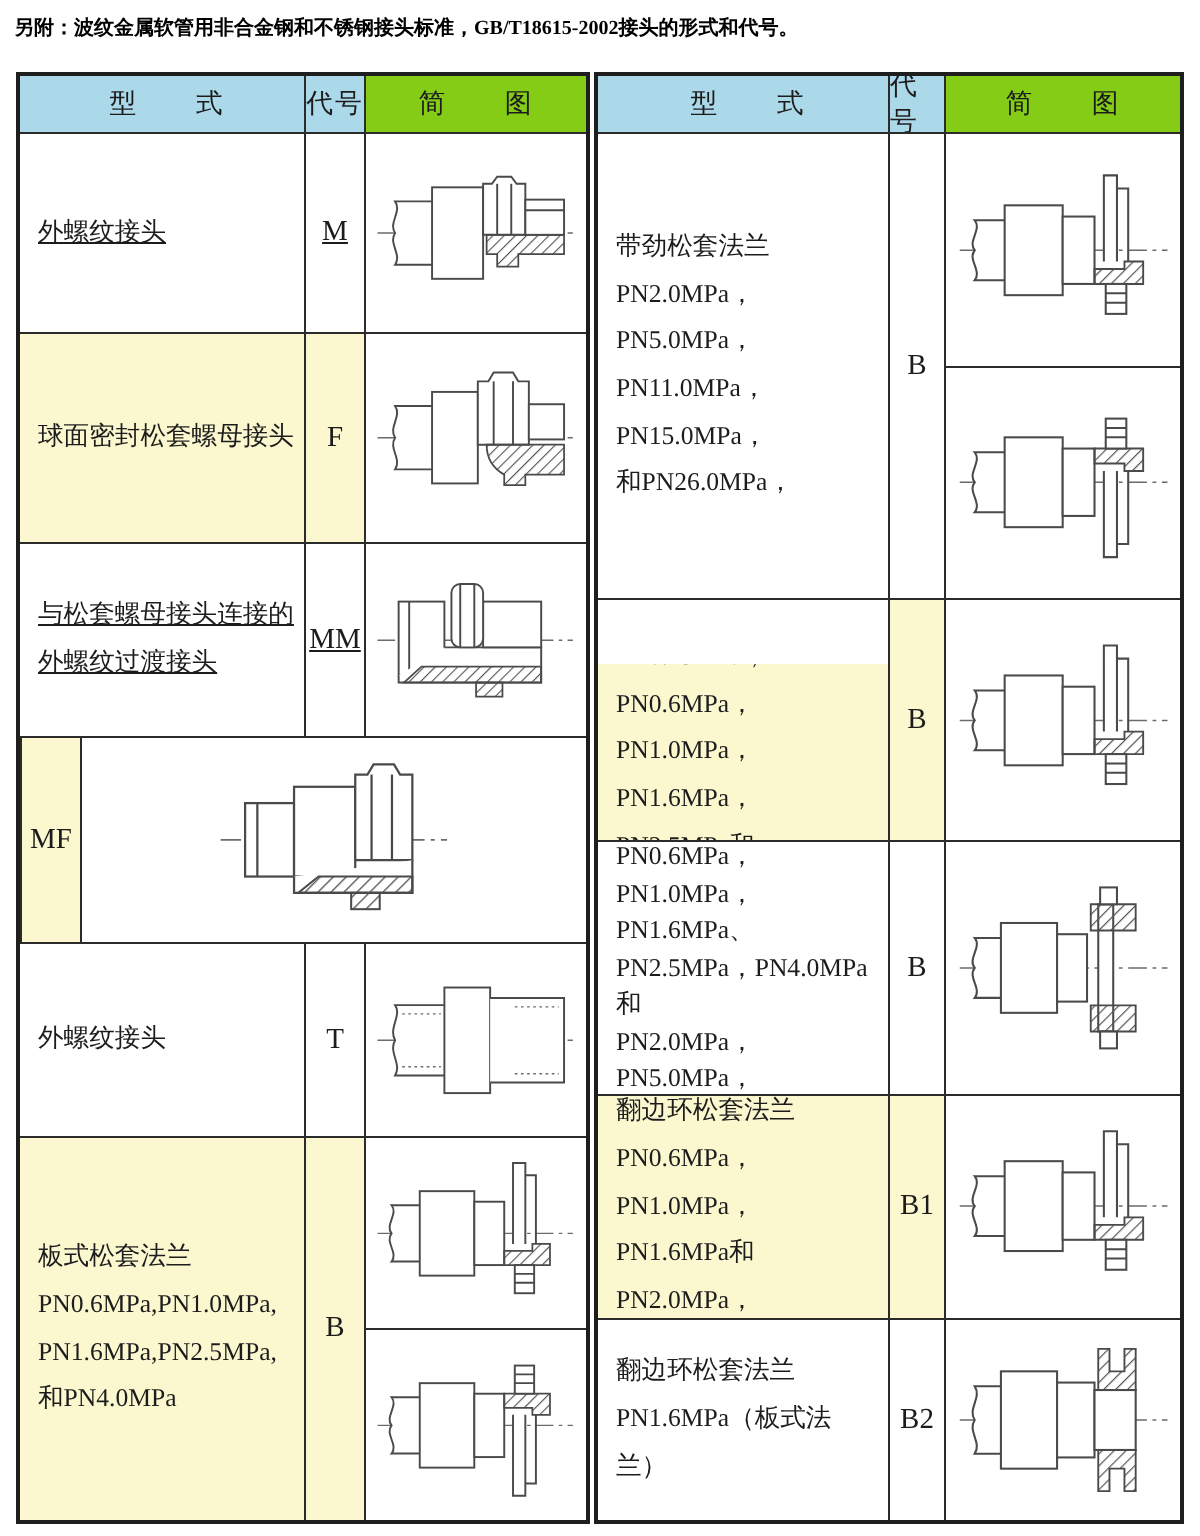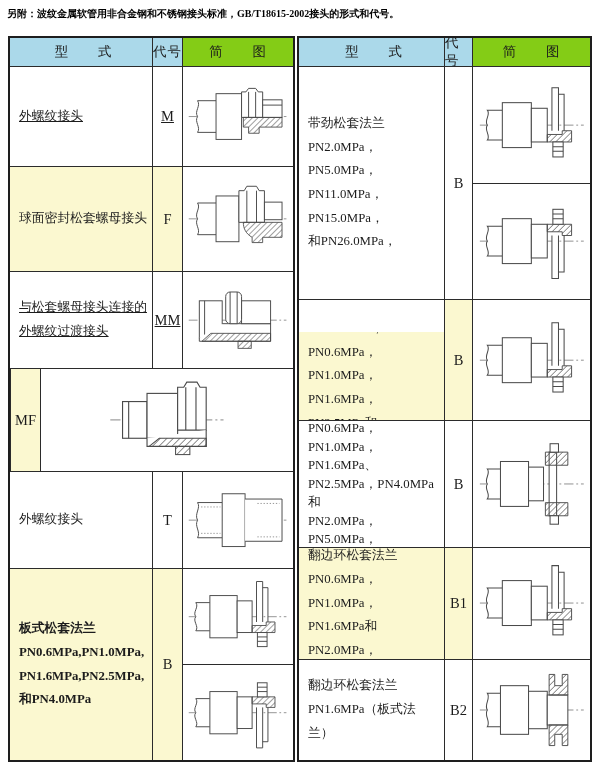--- a/index.html
+++ b/index.html
@@ -154,21 +154,21 @@
             <line class="dt" x1="16" y1="61" x2="38" y2="61"></line>
             <rect class="fw" x="40" y="16" width="26" height="60"></rect>
             <path class="fw" d="M66,22 H108 V70 H66"></path>
             <line class="dt" x1="80" y1="27" x2="105" y2="27"></line>
             <line class="dt" x1="80" y1="65" x2="105" y2="65"></line>
           </svg>
         </div>
       </div>
     </div>
     <div class="row hl" style="flex: 1 1 auto;">
-      <div class="cell type" style="line-height: 1.85; font-weight: bold;">板式松套法兰
+      <div class="cell type" style="line-height: 1.85;">板式松套法兰
 PN0.6MPa,PN1.0MPa,
 PN1.6MPa,PN2.5MPa,
 和PN4.0MPa</div>
       <div class="cell code">B</div>
       <div class="cell diag">
         <div class="diag-sub">
           <svg viewBox="0 0 115 92">
             <line class="cl" x1="2" y1="46" x2="113" y2="46"></line>
             <path class="fw" d="M26,30 H10 c4,5 -4,11 0,16 c-4,5 4,11 0,16 H26"></path>
             <rect class="fw" x="26" y="22" width="31" height="48"></rect>

